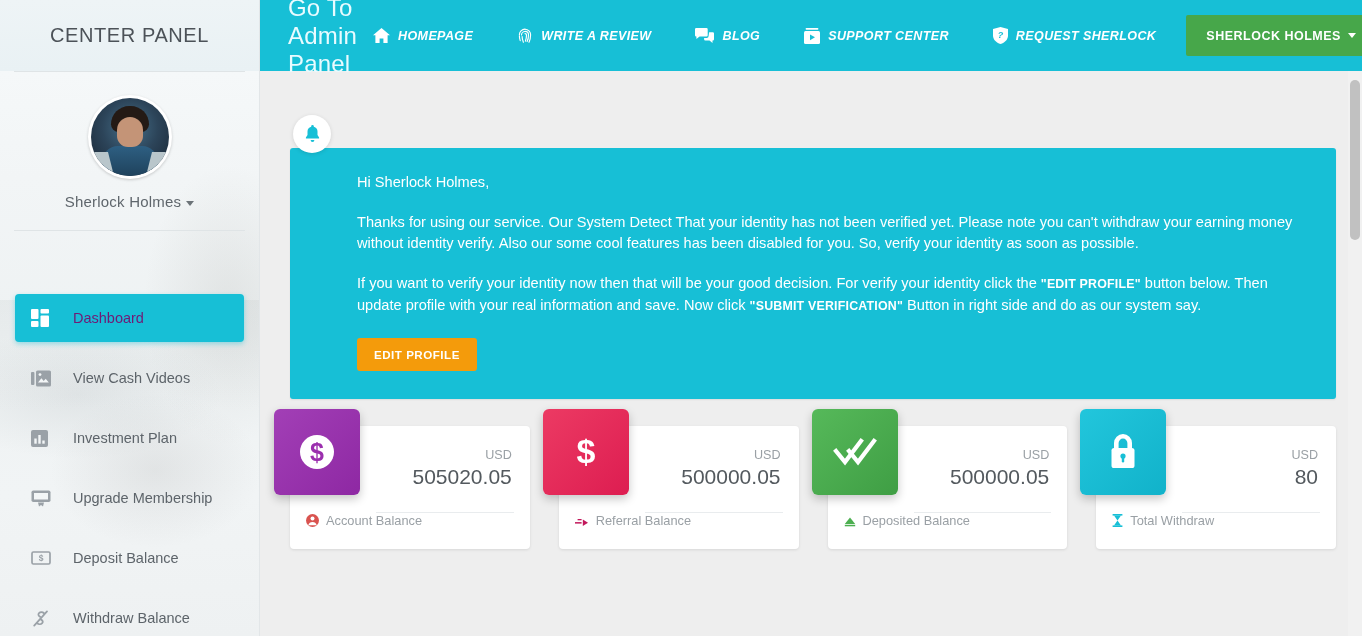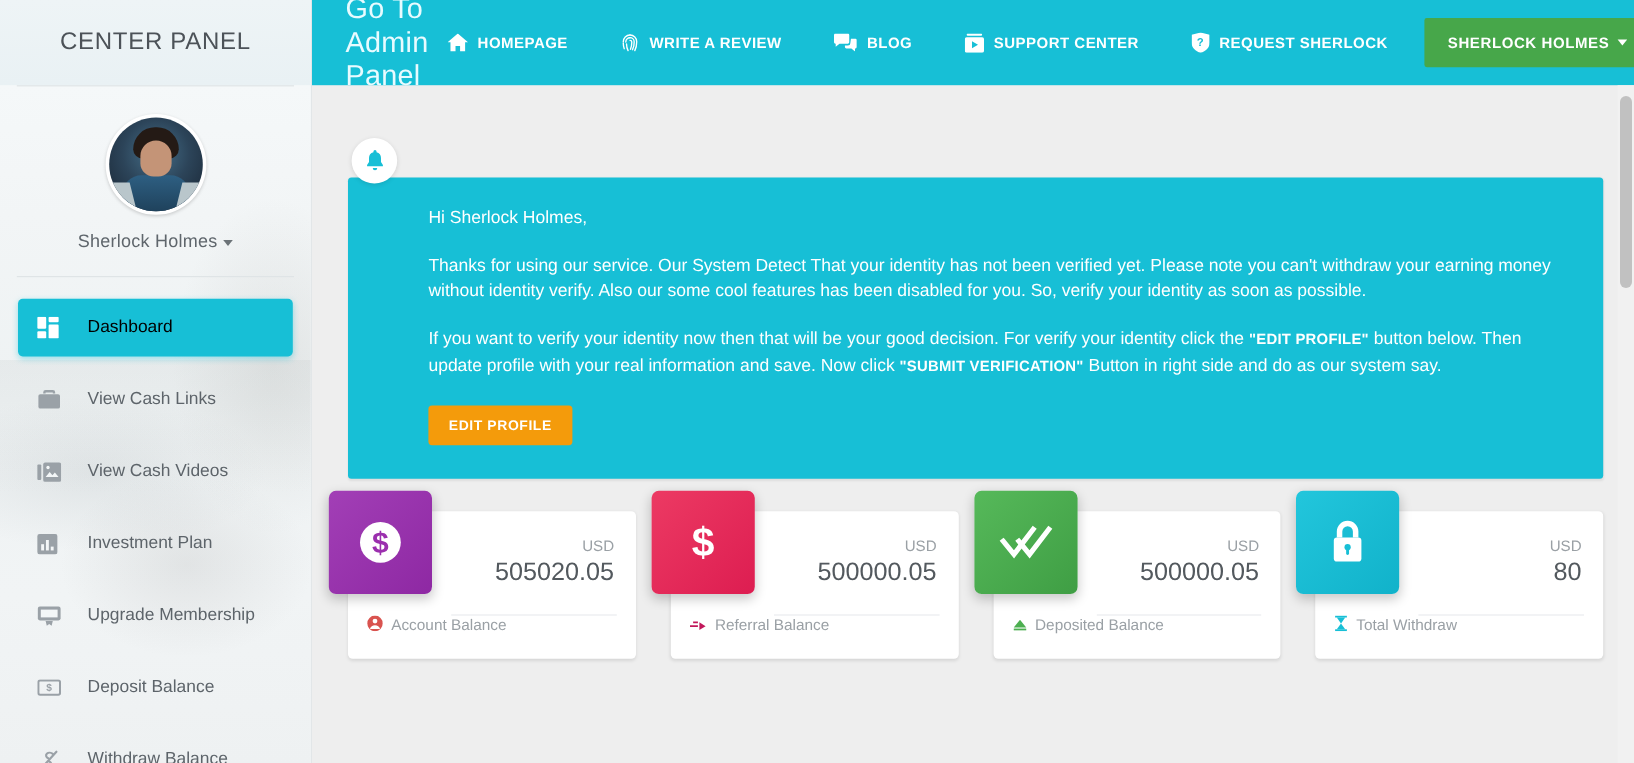--- a/index.html
+++ b/index.html
@@ -90,41 +90,41 @@
 
   .nav { padding-top: 18px; }
   .nav-item {
     display:flex; align-items:center; height:48px;
     margin: 0 15px; padding-left: 16px;
     color:#5d646a; font-size:14.5px;
     border-radius: 4px;
     cursor:pointer;
   }
   .nav-item + .nav-item { margin-top: 12px; }
-  .nav-item.active { background:#17bfd6; color:#000000; box-shadow: 0 2px 5px rgba(23,191,214,.4); }
+  .nav-item.active { background:#17bfd6; color:#701a75; box-shadow: 0 2px 5px rgba(23,191,214,.4); margin-top: 45px; }
   .nav-ico {
     width: 26px; flex:0 0 26px; display:flex; align-items:center; justify-content:flex-start;
     margin-right: 16px; color:#9aa1a7;
   }
   .nav-item.active .nav-ico { color:#ffffff; }
   .nav-ico svg { display:block; }
 
   
   #main { flex:1 1 auto; position:relative; background:#eeeeee; overflow:hidden; }
 
   #topbar {
     height: 71px; background:#17bfd6;
     display:flex; align-items:center; padding: 0 0 0 28px;
     position:relative;
   }
   #topbar .brand {
     color: #e8fbff; font-size: 24px; letter-spacing:.2px;
     margin-right: auto;
   }
-  .topnav { display:flex; align-items:center; gap: 12px; }
+  .topnav { display:flex; align-items:center; gap: 12px; font-style: italic; }
   .topnav a {
     display:flex; align-items:center; gap:8px;
     color:#ffffff; font-size:12.5px; font-weight:bold; letter-spacing:.4px;
     padding: 0 16px; text-decoration:none; white-space:nowrap;
   }
   .topnav a svg { display:block; }
   .user-btn {
     background:#47a74a; color:#fff;
     font-size:12.5px; font-weight:bold; letter-spacing:.5px;
     height:41px; display:flex; align-items:center; gap:7px;
@@ -228,29 +228,20 @@
             <svg width="18" height="18" viewBox="0 0 18 18" fill="currentColor">
                 <rect x="0" y="0" width="7.5" height="10" rx="1"></rect>
                 <rect x="9.5" y="0" width="8.5" height="4.5" rx="1"></rect>
                 <rect x="9.5" y="6.5" width="8.5" height="11.5" rx="1"></rect>
                 <rect x="0" y="12" width="7.5" height="6" rx="1"></rect>
               </svg>
           </span>
           <span>Dashboard</span>
         </div>
 
-        <div class="nav-item">
-          <span class="nav-ico">
-            <svg width="20" height="18" viewBox="0 0 20 18" fill="currentColor">
-                <path d="M7 1h6a2 2 0 0 1 2 2v1h-2V3H7v1H5V3a2 2 0 0 1 2-2z"></path>
-                <rect x="1" y="4.5" width="18" height="12" rx="1.6"></rect>
-              </svg>
-          </span>
-          <span>View Cash Links</span>
-        </div>
 
         <div class="nav-item">
           <span class="nav-ico">
             <svg width="20" height="17" viewBox="0 0 20 17" fill="currentColor">
                 <rect x="0" y="2" width="3.4" height="13" rx="1"></rect>
                 <rect x="5" y="0.5" width="15" height="16" rx="1.6"></rect>
                 <path d="M7 12.5l3.4-4.2 2.3 2.7 2-2.3 3.1 3.8z" fill="#f3f6f7"></path>
                 <circle cx="9" cy="4.6" r="1.4" fill="#f3f6f7"></circle>
               </svg>
           </span>

